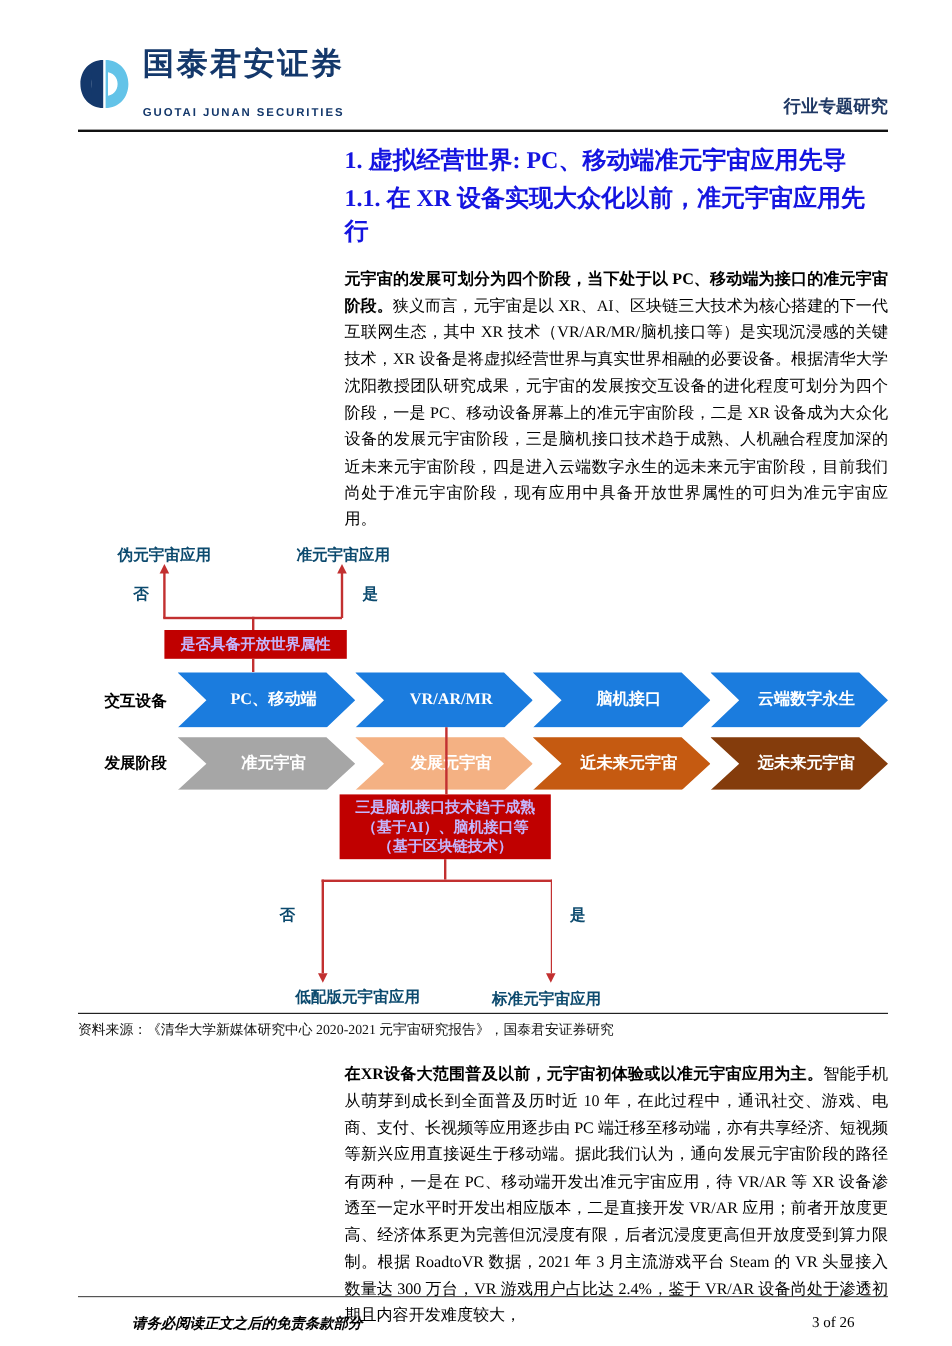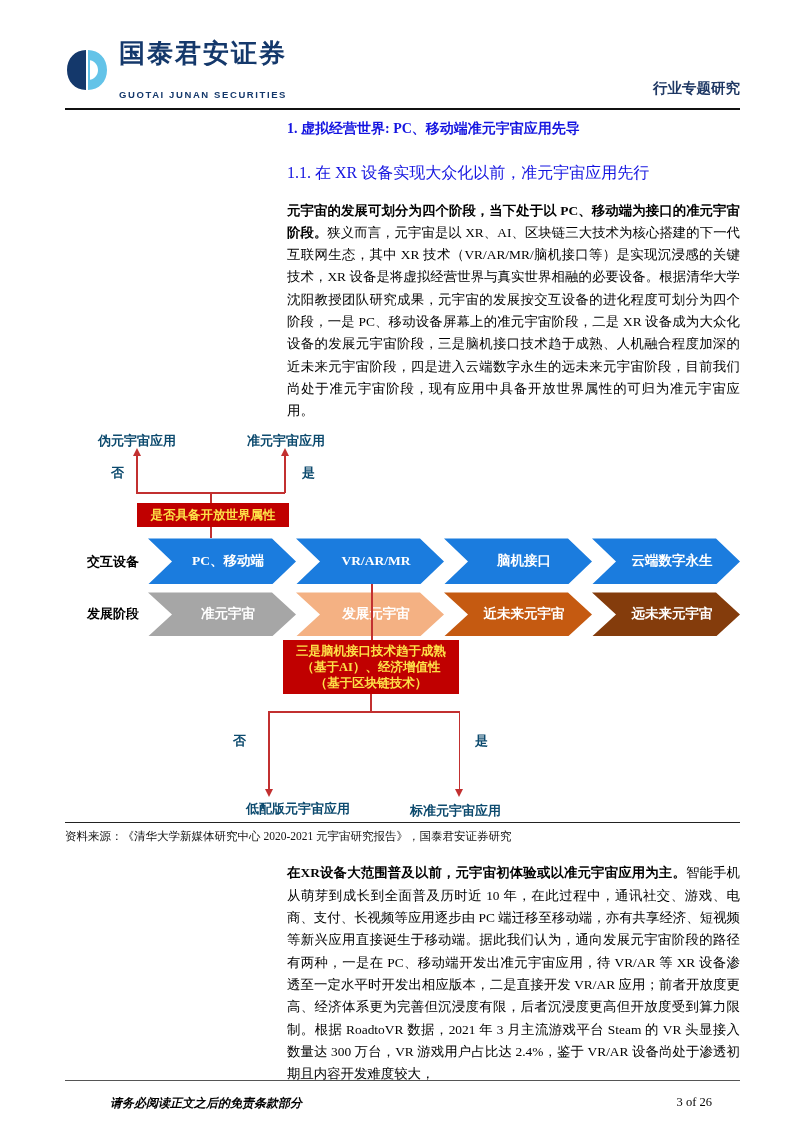--- a/index.html
+++ b/index.html
@@ -13,40 +13,40 @@
             padding:40px 0 8px 0; border-bottom:2.5px solid #111; }
   .brand { display:flex; align-items:center; gap:10px; }
   .brand-logo { width:44px; height:44px; }
   .brand-text { display:flex; flex-direction:column; line-height:1;gap:20px; }
   .brand-cn { font-size:26px; font-weight:bold; letter-spacing:2px; font-family:"Liberation Sans","DejaVu Sans",sans-serif; }
   .brand-en { font-size:9.5px; font-weight:bold; letter-spacing:1.6px; margin-top:4px; font-family:"Liberation Sans","DejaVu Sans",sans-serif; }
   .report-type { font-size:14.5px; font-weight:bold; padding-bottom:2px; }
 
   
   .col { margin-left:222px; }
-  h1.title { font-size:14px; font-weight:bold; margin-top:10px; }
-  h2.subtitle { font-size:16px; font-weight:normal; margin-top:25px; }
+  h1.title { font-size:20px; font-weight:bold; margin-top:10px; }
+  h2.subtitle { font-size:20px; font-weight:bold; margin-top:5px; }
   p.body { font-size:13.4px; line-height:22.3px; text-align:justify; margin-top:16px; }
   p.body b { font-weight:bold; }
 
   
   .fig-title { margin-top:24px; border-top:2.5px solid #111; border-bottom:1.5px solid #111;
                padding:3px 0 4px 0; font-size:13px; font-weight:bold; }
   .diagram { position:relative; height:392px; margin-top:2px; font-size:13px; }
   .red-text { color:#0c4a6e; font-weight:bold; position:absolute; white-space:nowrap; }
   .vline, .hline { position:absolute; background:#c23030; }
   .vline { width:1.6px; }
   .hline { height:1.6px; }
   .arrow-up { position:absolute; width:0; height:0;
               border-left:4.5px solid transparent; border-right:4.5px solid transparent;
               border-bottom:8px solid #c23030; }
   .arrow-down { position:absolute; width:0; height:0;
               border-left:4.5px solid transparent; border-right:4.5px solid transparent;
               border-top:8px solid #c23030; }
-  .qbox { position:absolute; background:#c00000; color:#fde047; font-weight:bold;
+  .qbox { position:absolute; background:#c00000; color:#c4b5fd; font-weight:bold;
           display:flex; flex-direction:column; align-items:center; justify-content:center;
           text-align:left; font-size:12.5px; line-height:16px; }
   .row-label { position:absolute; font-size:13px; font-weight:600; color:#000; white-space:nowrap; }
   .chev { position:absolute; height:100%; color:#fff; font-weight:bold; font-size:13.5px;
           display:flex; align-items:center; justify-content:center; padding-left:12px;
           clip-path:polygon(0 0, calc(100% - 24px) 0, 100% 50%, calc(100% - 24px) 100%, 0 100%, 24px 50%);
           white-space:nowrap; }
   .chev-row { position:absolute; left:83px; width:592px; }
   .fig-rule { border-top:1.5px solid #222; margin-top:6px; }
   .fig-source { font-size:11.5px; margin-top:6px; color:#111; }
@@ -118,21 +118,21 @@
         <div class="chev" style="left: 0px; width: 148px; background: rgb(166, 166, 166);">准元宇宙</div>
         <div class="chev" style="left: 148px; width: 148px; background: rgb(244, 177, 131);">发展元宇宙</div>
         <div class="chev" style="left: 296px; width: 148px; background: rgb(197, 90, 17);">近未来元宇宙</div>
         <div class="chev" style="left: 444px; width: 148px; background: rgb(132, 60, 12);">远未来元宇宙</div>
       </div>
 
       <div class="vline" style="left:306px; top:160px; height:56px; z-index:3;"></div>
 
       <div class="qbox" style="left:218px; top:216px; width:176px; height:54px;">
         <span>三是脑机接口技术趋于成熟</span>
-        <span>（基于AI）、经济增值性</span>
+        <span>（基于AI）、脑机接口等</span>
         <span>（基于区块链技术）</span>
       </div>
 
       <div class="vline" style="left:305px; top:270px; height:17px;"></div>
       <div class="hline" style="left:203px; top:287px; width:192px;"></div>
       <div class="vline" style="left:203px; top:287px; height:78px;"></div>
       <div class="vline" style="left:393.5px; top:287px; height:78px;"></div>
       <div class="arrow-down" style="left:199.5px; top:365px;"></div>
       <div class="arrow-down" style="left:390px;   top:365px;"></div>
 

